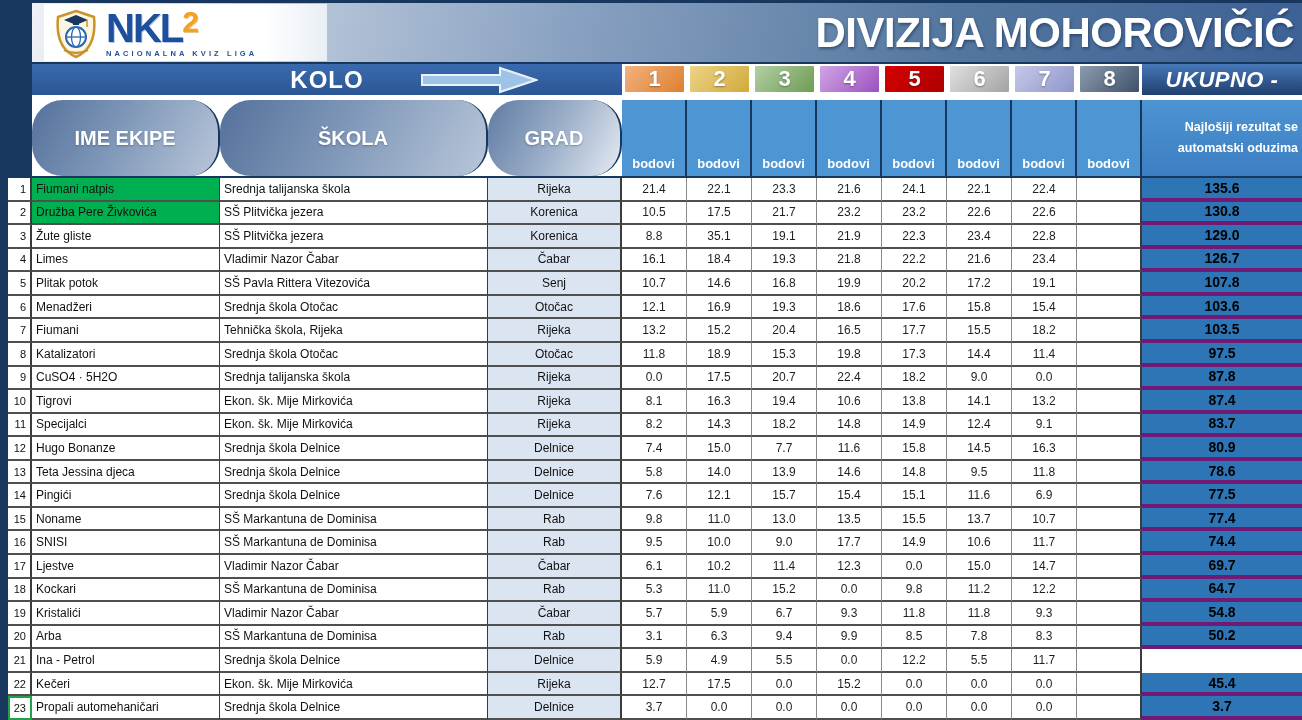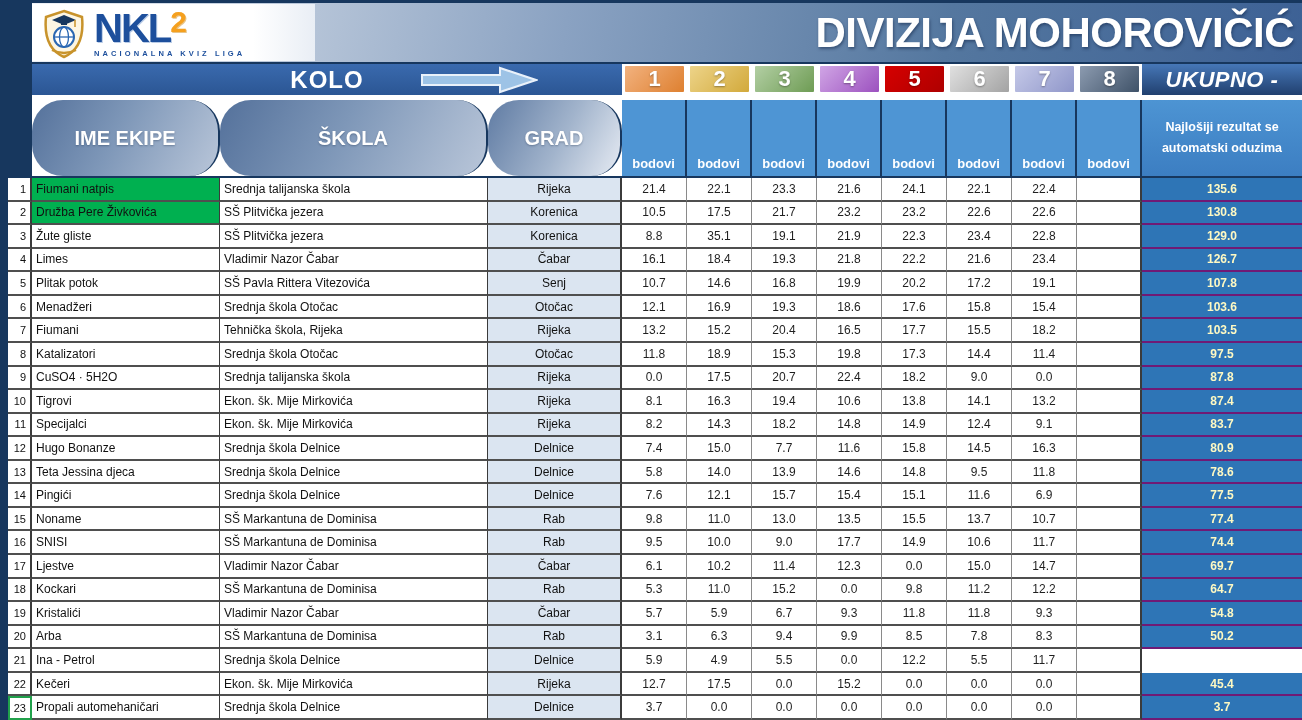--- a/index.html
+++ b/index.html
@@ -8,21 +8,21 @@
   .stage { position:relative; width:1302px; height:720px; overflow:hidden; background:#fff; }
 
   
   .top-line   { position:absolute; left:0; top:0; width:1302px; height:3px; background:#17375E; }
   .left-strip { position:absolute; left:0; top:0; width:8px; height:720px; background:#17375E; }
   .corner-dark{ position:absolute; left:8px; top:0; width:24px; height:178px; background:#17375E; }
 
   
   .top-band { position:absolute; left:32px; top:3px; width:1270px; height:59px;
               background:linear-gradient(100deg,#eef1f6 0%,#c2cede 16%,#8aa2c2 42%,#54779f 72%,#3d6195 100%); }
-  .logo-box { position:absolute; left:0; top:1px; width:283px; height:57px;
+  .logo-box { position:absolute; left:12px; top:1px; width:283px; height:57px;
               background:linear-gradient(to right,#ffffff 78%,#e9eef5 100%);
               display:flex; align-items:center; padding-left:10px; gap:8px; }
   .logo-text { display:flex; flex-direction:column; line-height:1; }
   .nkl-line { font-size:40px; font-weight:bold; color:#1d4f9c; letter-spacing:-2px; text-shadow:1px 1px 0 #b9cbe6; }
   .nkl-sup { font-size:30px; color:#F5A01E; font-weight:bold; vertical-align:10px; letter-spacing:0; text-shadow:1px 1px 0 #e7c48a; }
   .logo-sub { font-size:7.5px; letter-spacing:3.1px; color:#1d4f9c; font-weight:bold; margin-top:2px; white-space:nowrap; }
   .page-title { position:absolute; right:8px; top:1px; height:58px; display:flex; align-items:center;
                 font-size:42px; font-weight:bold; color:#fff; letter-spacing:-0.5px;
                 text-shadow:1px 2px 3px rgba(15,35,70,.5); }
 
@@ -47,37 +47,37 @@
   
   .header-row { position:absolute; left:8px; top:100px; width:1294px; height:78px; border-bottom:2px solid #17375E; }
   .h-blank { background:#17375E; }
   .h-main { background:linear-gradient(118deg,#54719b 0%,#7e97b8 45%,#b9c6d9 100%);
             color:#fff; font-weight:bold; font-size:20px; display:flex; align-items:center; justify-content:center;
             border-right:2px solid #17375E; text-shadow:0 1px 2px rgba(20,40,70,.35);border-radius:31px; }
   .h-city { background:linear-gradient(118deg,#5f7ba3 0%,#a2b4cc 55%,#e6ebf3 100%); }
   .h-bodovi { background:#4E95D4; color:#fff; font-weight:bold; font-size:13px;
               display:flex; align-items:flex-end; justify-content:center; padding-bottom:5px; border-right:2px solid #17375E; }
   .h-note { background:linear-gradient(180deg,#4d94d3,#3c7ec2); color:#fff; font-weight:bold; font-size:12.5px;
-            text-align:center; display:flex; align-items:center; justify-content:center; line-height:1.65; padding:0 4px; }
+            text-align:right; display:flex; align-items:center; justify-content:center; line-height:1.65; padding:0 4px; }
 
   
   .rows { position:absolute; left:8px; top:178px; width:1294px; height:542px; display:flex; flex-direction:column; }
   .trow { flex:1 0 0; background:#fff; min-height:0; }
   .cell { display:flex; align-items:center; border-bottom:2px solid #4f4f4f; overflow:hidden; white-space:nowrap;
           font-size:12px; color:#111; }
   .c-rank { justify-content:flex-end; padding-right:4px; font-size:11px; border-right:2px solid #3b3b3b; }
   .c-rank.active-cell { border:2px solid #21A14B; border-bottom:2px solid #21A14B; }
   .c-team { padding-left:4px; border-right:1px solid #3b3b3b; }
   .c-team.green { background:#00B050; }
   .c-school { padding-left:4px; border-right:1px solid #3b3b3b; }
   .c-city { background:#dbe5f1; justify-content:center; border-right:2px solid #3b3b3b; }
   .c-score { justify-content:center; border-right:1px solid #8a8a8a; color:#1f1f1f; }
   .trow > :nth-child(12) { border-right:2px solid #3b3b3b; }
-  .c-total { background:#2E75B6; color:#fef9c3; font-weight:bold; font-size:12px; justify-content:center;
-             border-bottom:2px solid #701a75; }
+  .c-total { background:#2E75B6; color:#000000; font-weight:bold; font-size:14px; justify-content:center;
+             border-bottom:4px solid #701a75; }
 </style>
 </head>
 <body>
 
 <div class="stage">
   <div class="top-line"></div>
   <div class="left-strip"></div>
   <div class="corner-dark"></div>
 
   <div class="top-band">

